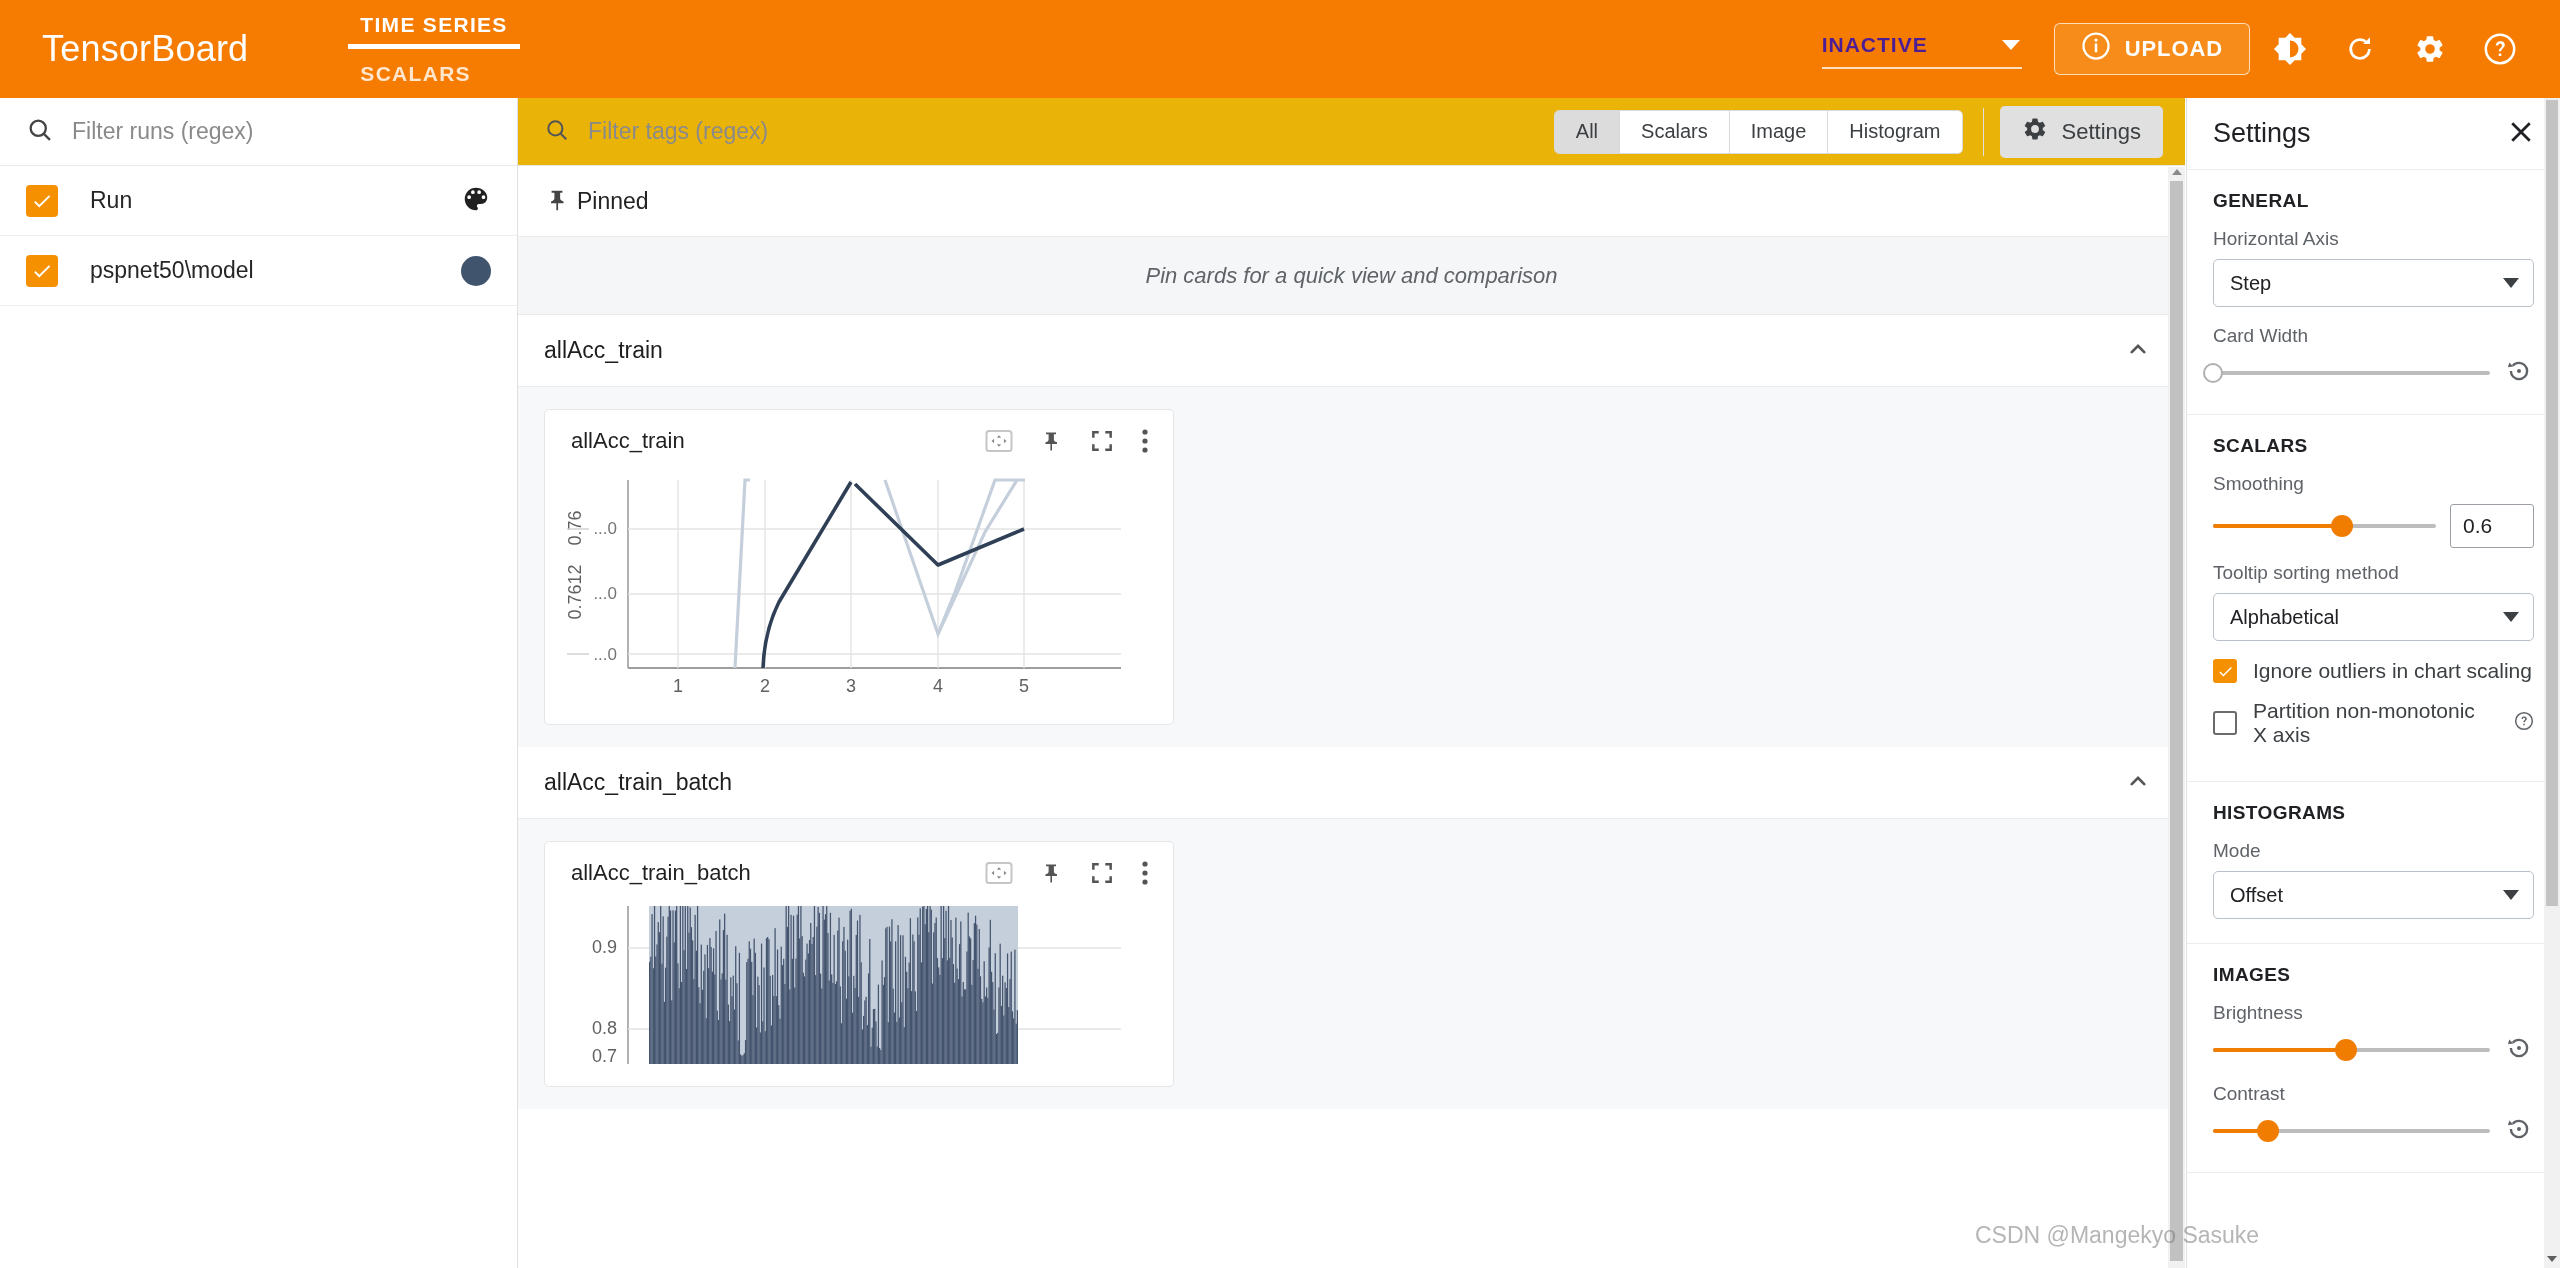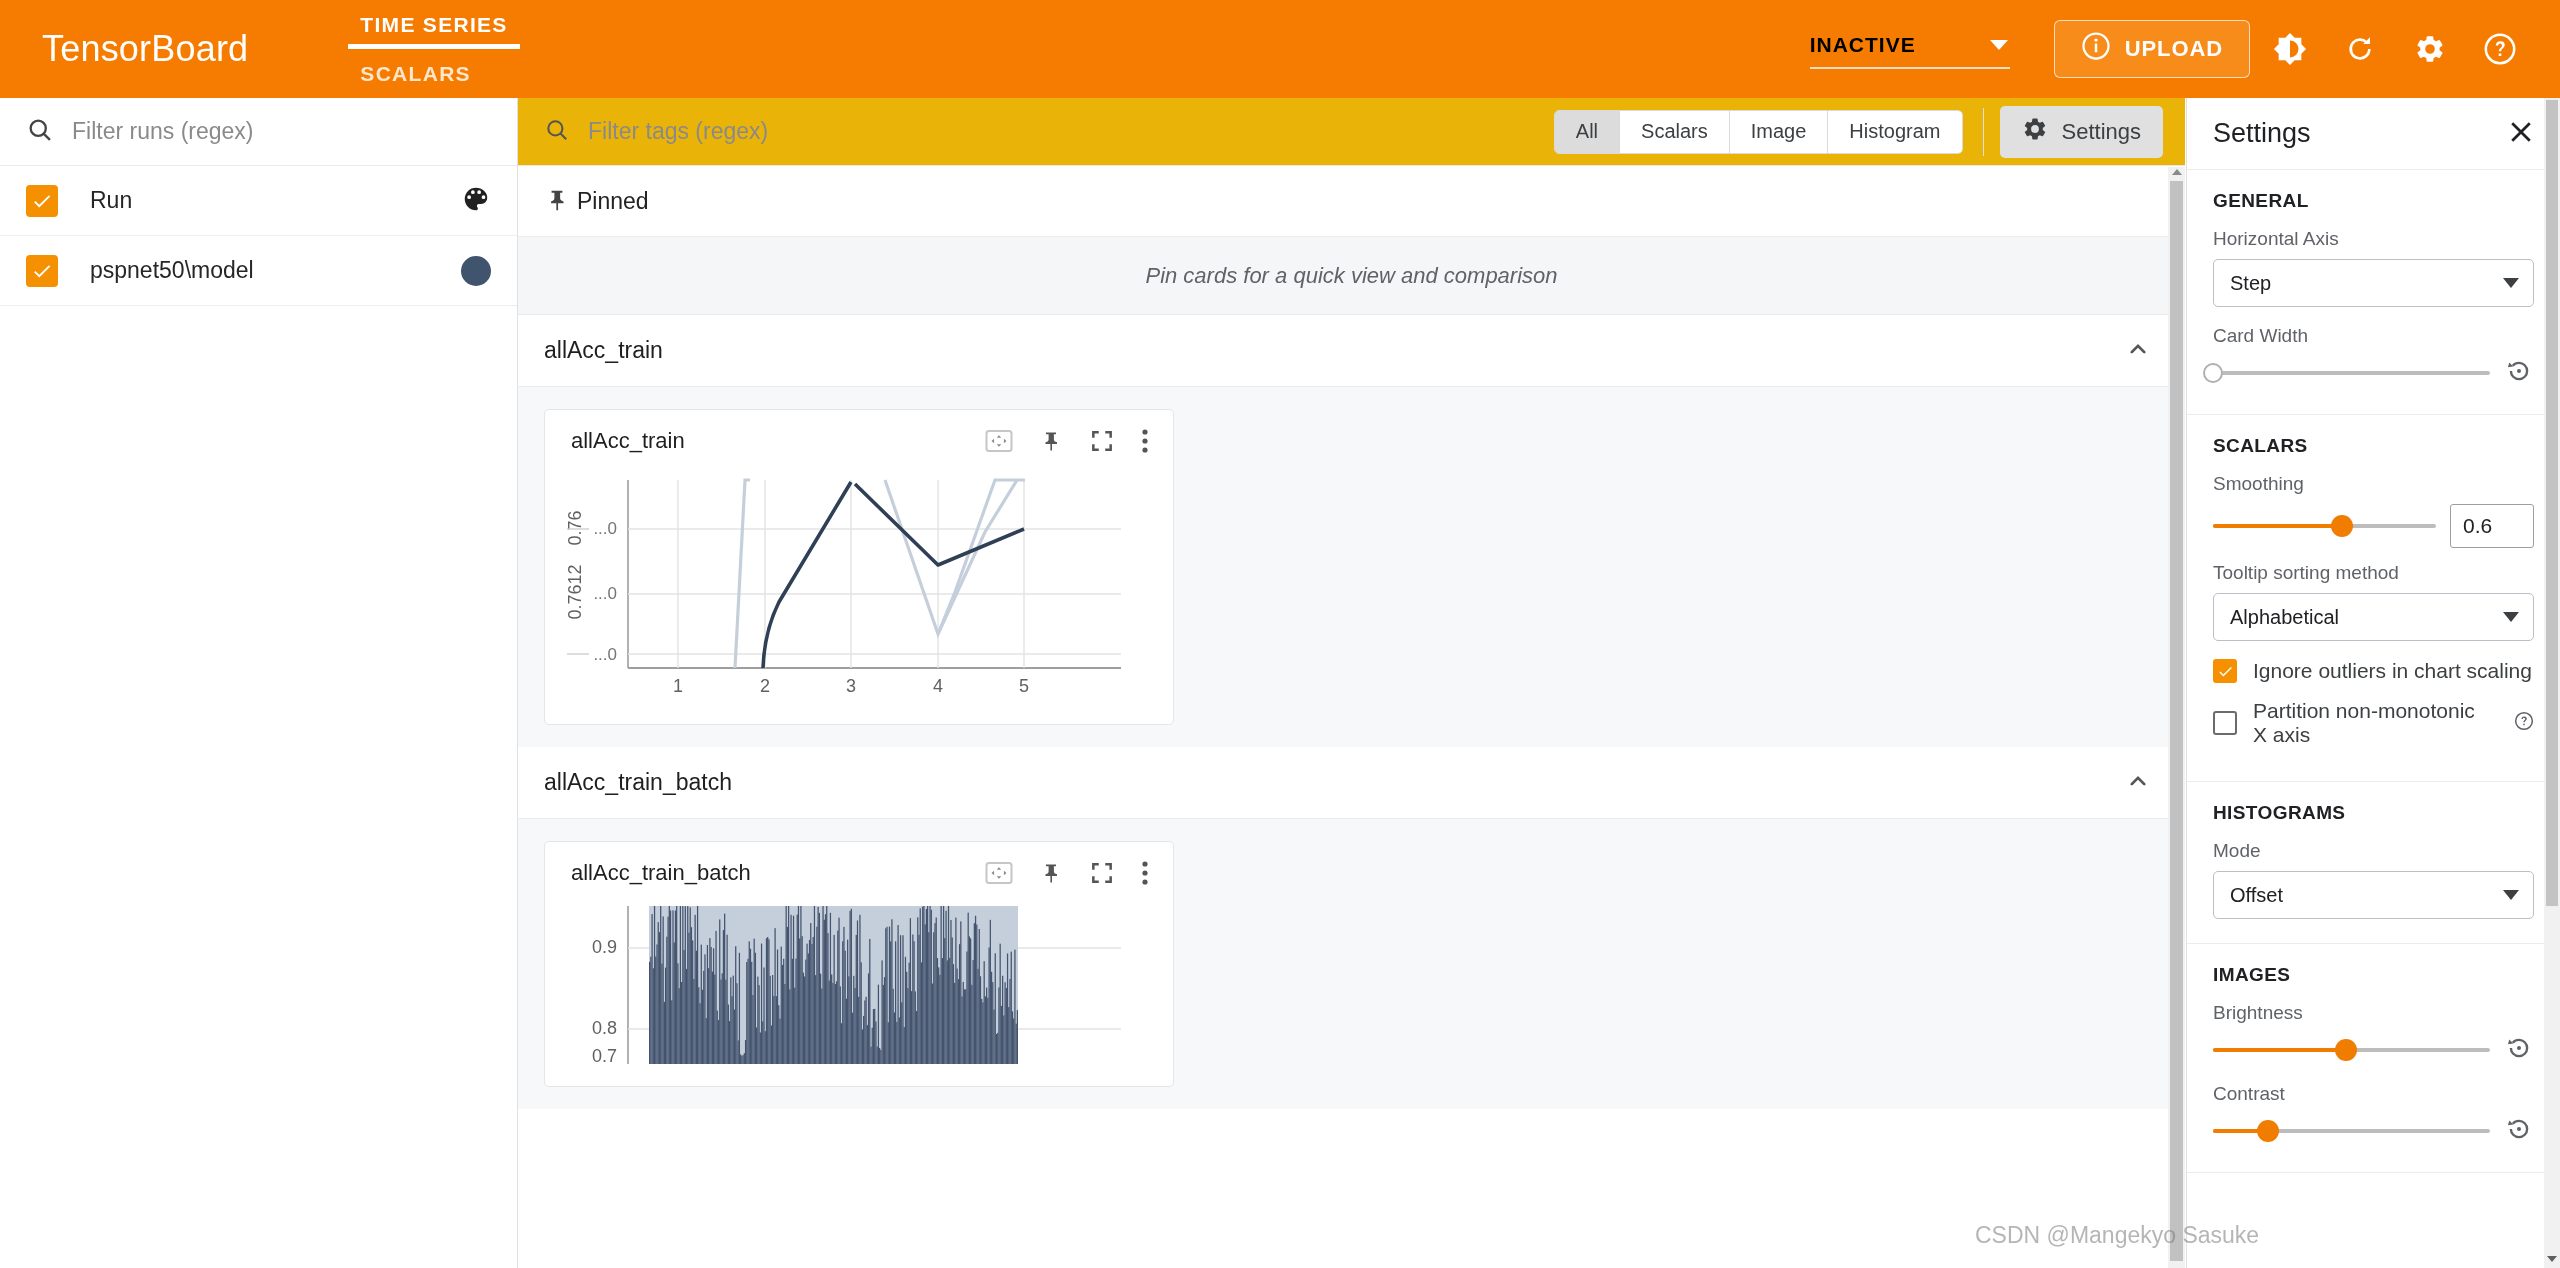--- a/index.html
+++ b/index.html
@@ -28,35 +28,35 @@
   }
   .nav-tab.active { color: #fff; }
   .nav-tab.active::after {
     content: ""; position: absolute; left: 14px; right: 14px; bottom: 0;
     height: 5px; background: #fff;
   }
   .appbar-right {
     margin-left: auto; display: flex; align-items: center; padding-right: 30px;
   }
   .inactive-select {
-    color: #000000; font-size: 21px; font-weight: 600; letter-spacing: 1px;
+    color: #4c1d95; font-size: 21px; font-weight: 600; letter-spacing: 1px;
     border-bottom: 2px solid rgba(255,255,255,.75);
     padding: 4px 0 10px 0; width: 200px; display: flex; align-items: center;
     cursor: pointer; margin-right: 32px;
   }
   .caret-down {
     width: 0; height: 0; margin-left: auto; margin-right: 2px;
     border-left: 9px solid transparent; border-right: 9px solid transparent;
     border-top: 10px solid #fff;
   }
   .upload-btn {
     display: flex; align-items: center; gap: 14px;
     border: 1px solid rgba(255,255,255,.7); border-radius: 6px;
-    background: #f78c1a; color: #fff; height: 58px; padding: 0 26px;
-    font-size: 22px; font-weight: 600; letter-spacing: .9px; cursor: pointer; margin-left: 12px;
+    background: #f78c1a; color: #fff; height: 52px; padding: 0 26px;
+    font-size: 22px; font-weight: 600; letter-spacing: .9px; cursor: pointer;
   }
   .icon-btn {
     width: 60px; height: 60px; display: flex; align-items: center;
     justify-content: center; cursor: pointer; margin-left: 10px;
   }
   .icon-btn svg { display: block; }
 
   
   .sidebar {
     position: absolute; top: 98px; left: 0; width: 518px; height: 1170px;

